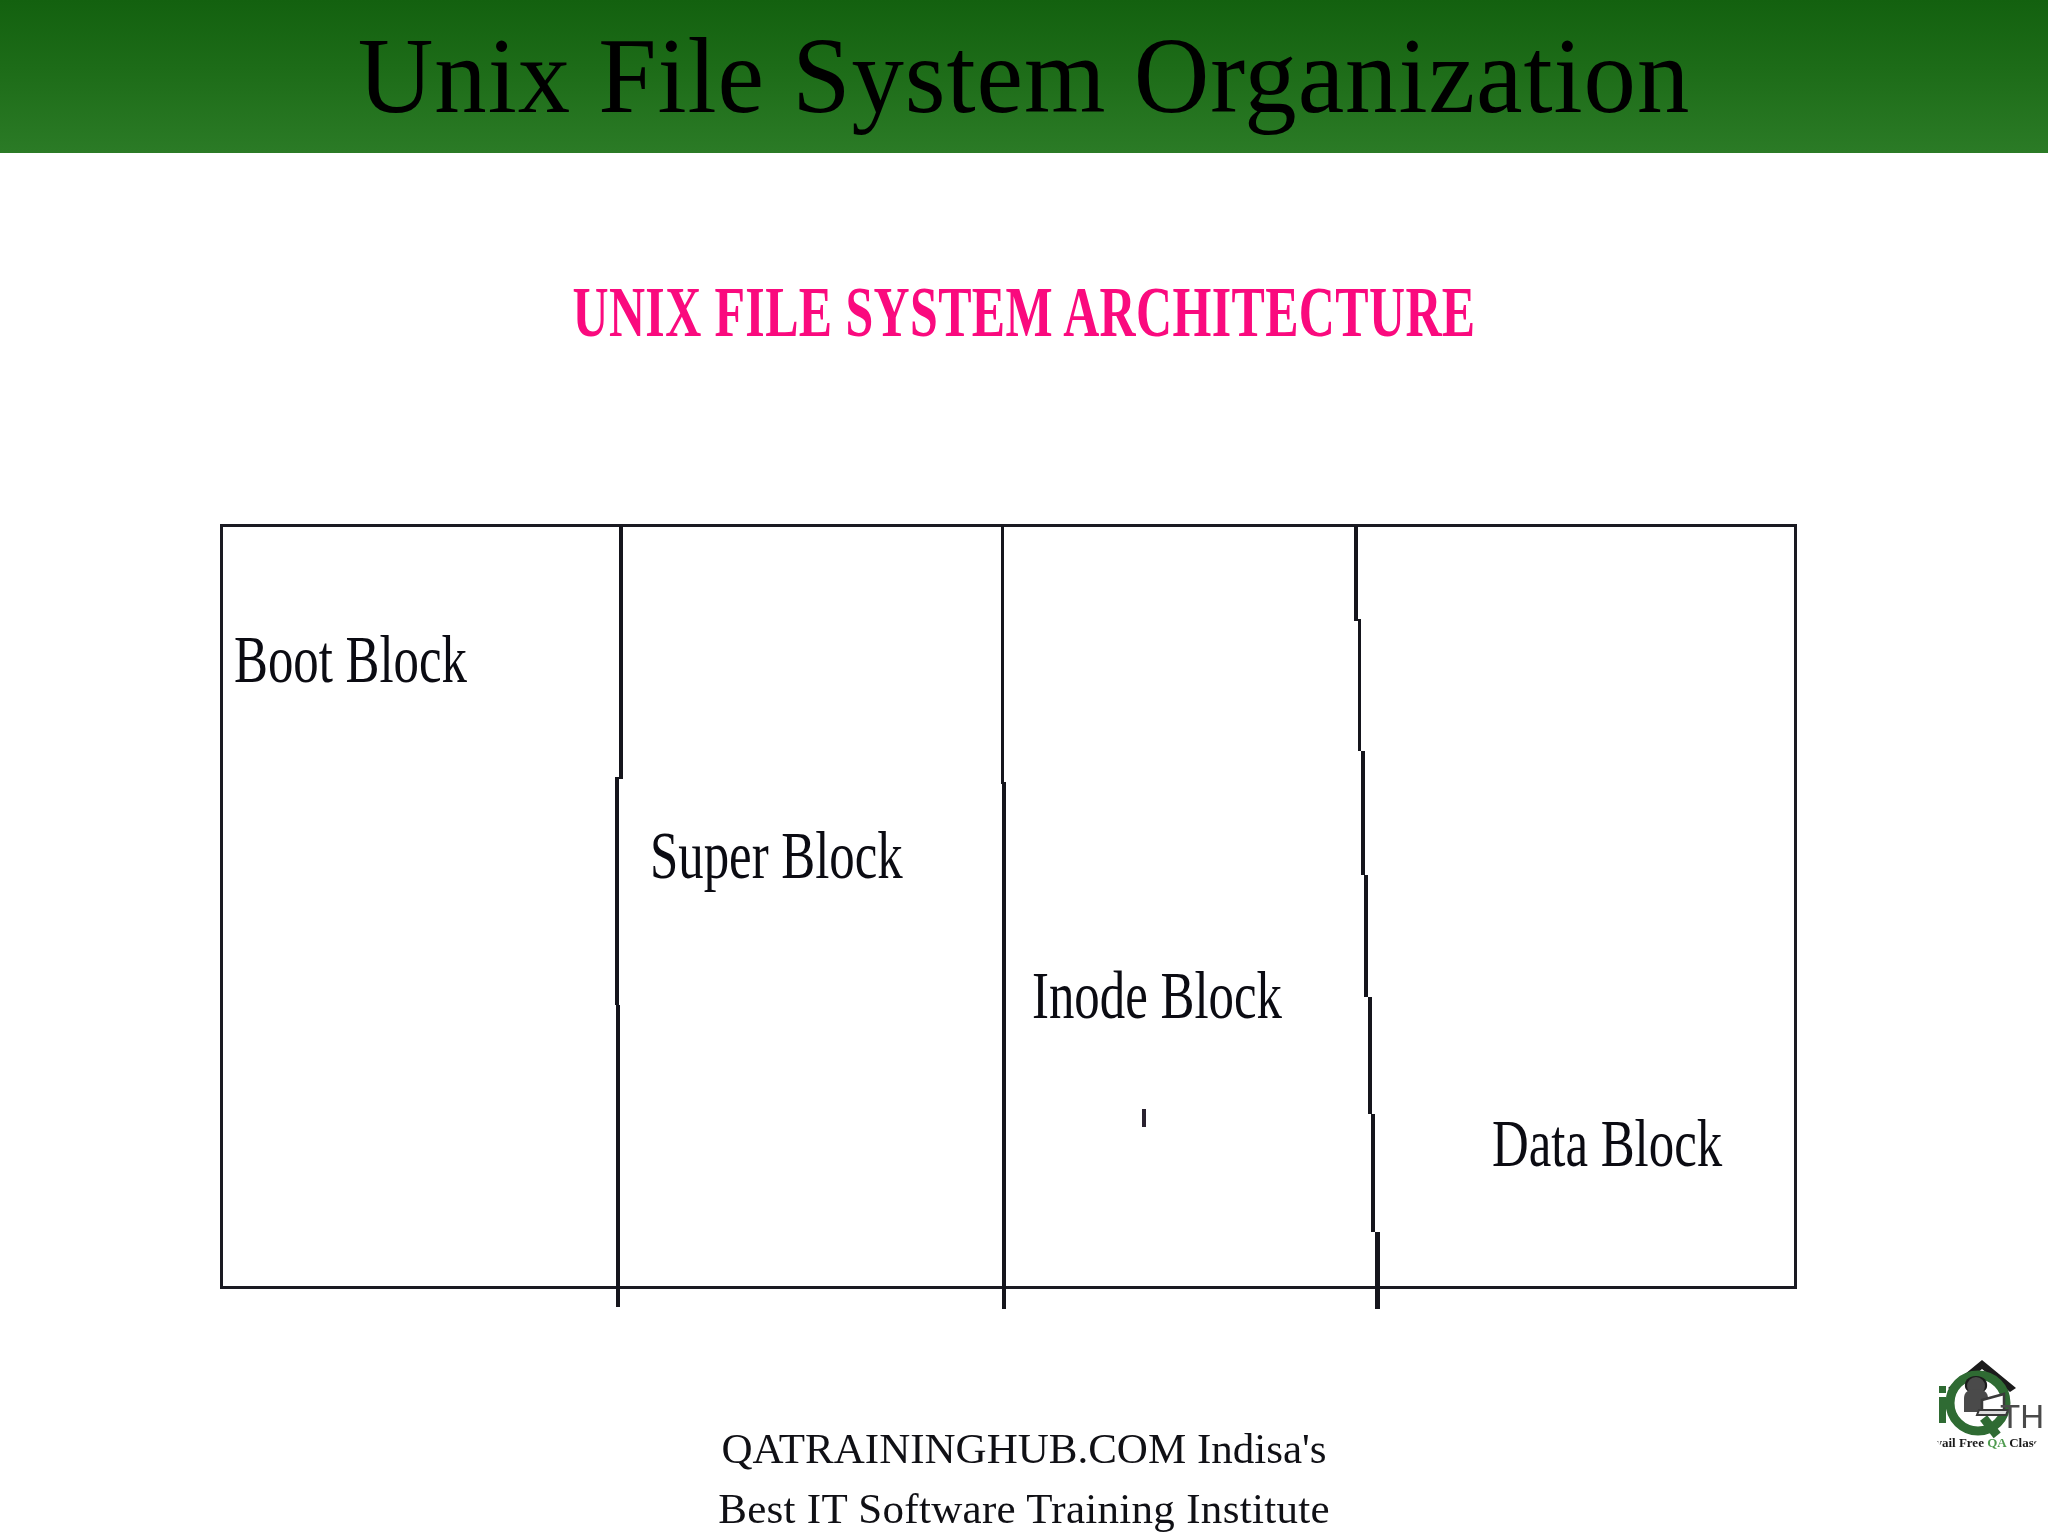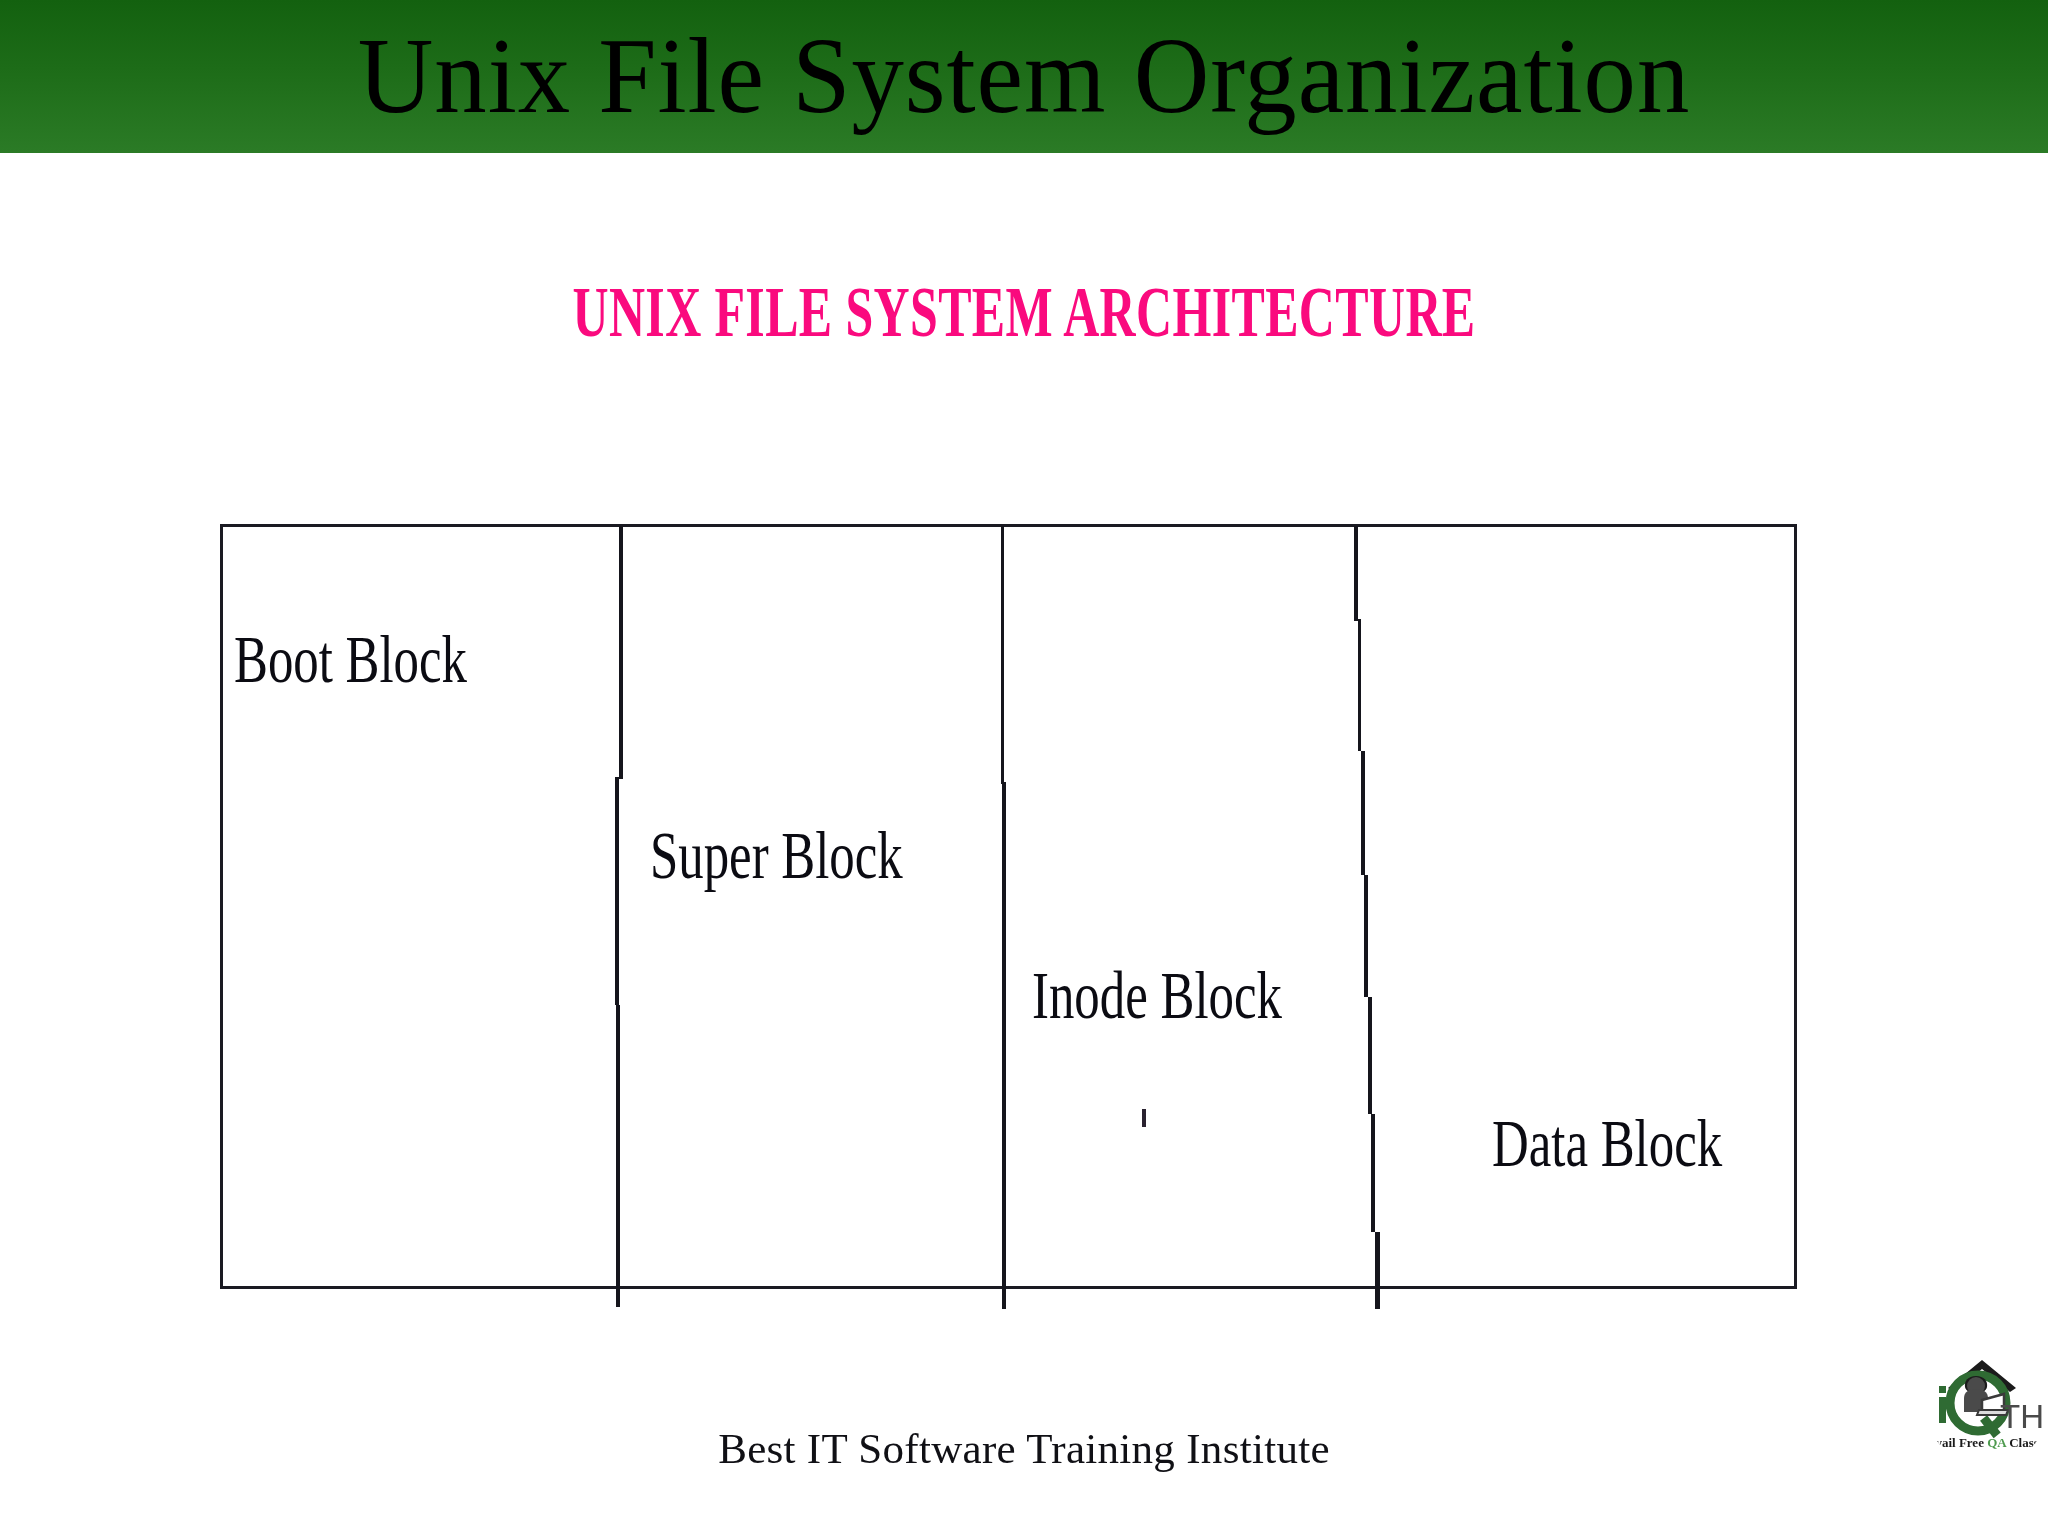--- a/index.html
+++ b/index.html
@@ -180,20 +180,21 @@
   <div class="block-label" id="label-super">Super Block</div>
 
   <div class="block-label" id="label-inode">Inode Block</div>
 
   <div class="block-label" id="label-data">Data Block</div>
 
   <div id="stray-mark"></div>
 </div>
 
 <div id="footer-text">
+  <div>QATRAININGHUB.COM Indisa's</div>
   <div id="footer-line2">Best IT Software Training Institute</div>
 </div>
 
 <div id="qth-logo">
   <svg width="122" height="132" viewBox="0 0 122 132" xmlns="http://www.w3.org/2000/svg">
     <defs>
       <clipPath id="circclip">
           <circle cx="61" cy="66" r="61"></circle>
         </clipPath>
     </defs>

